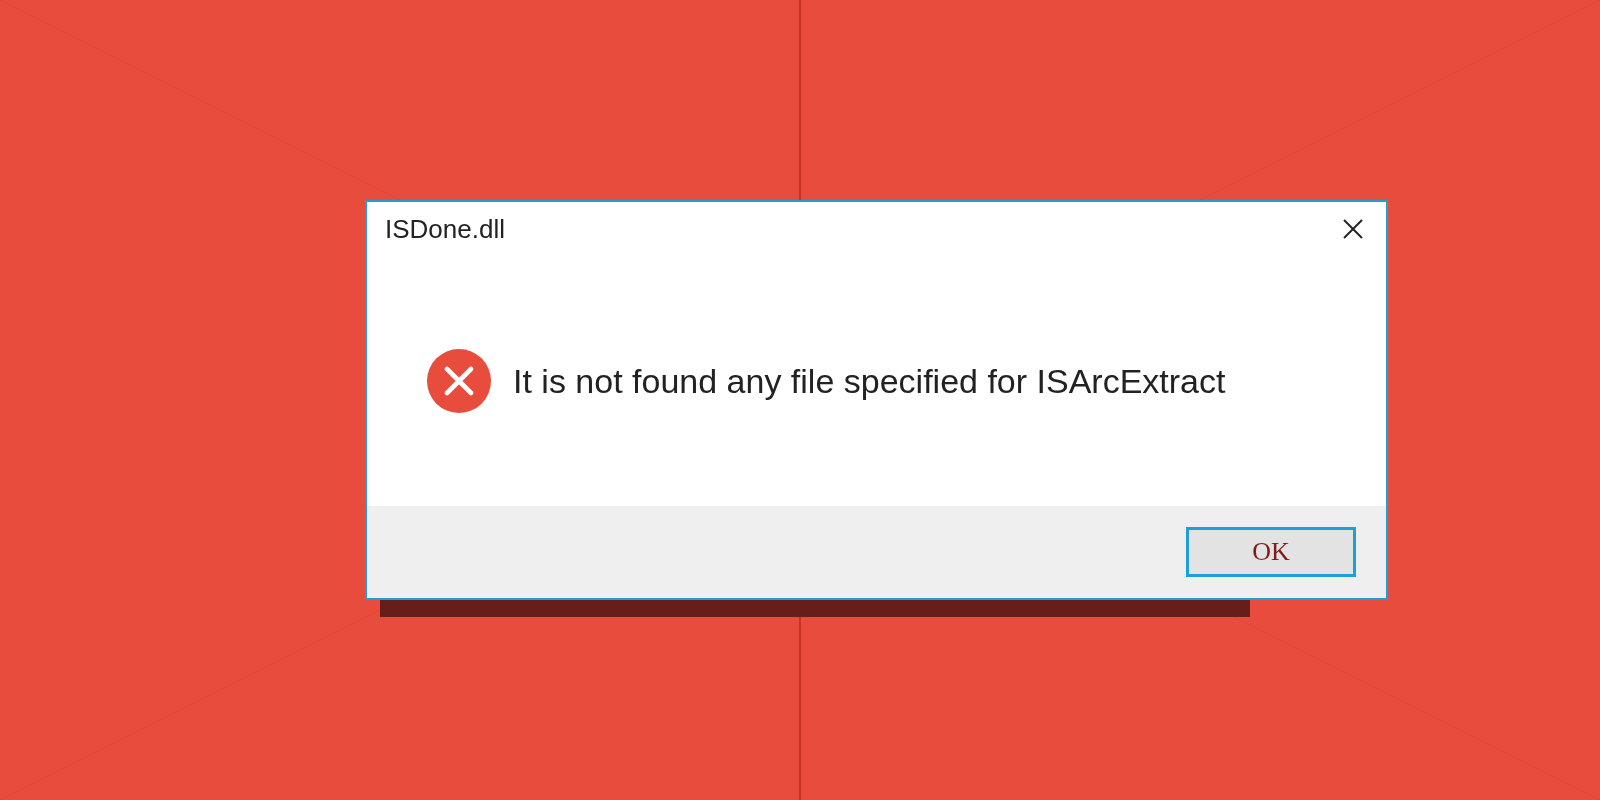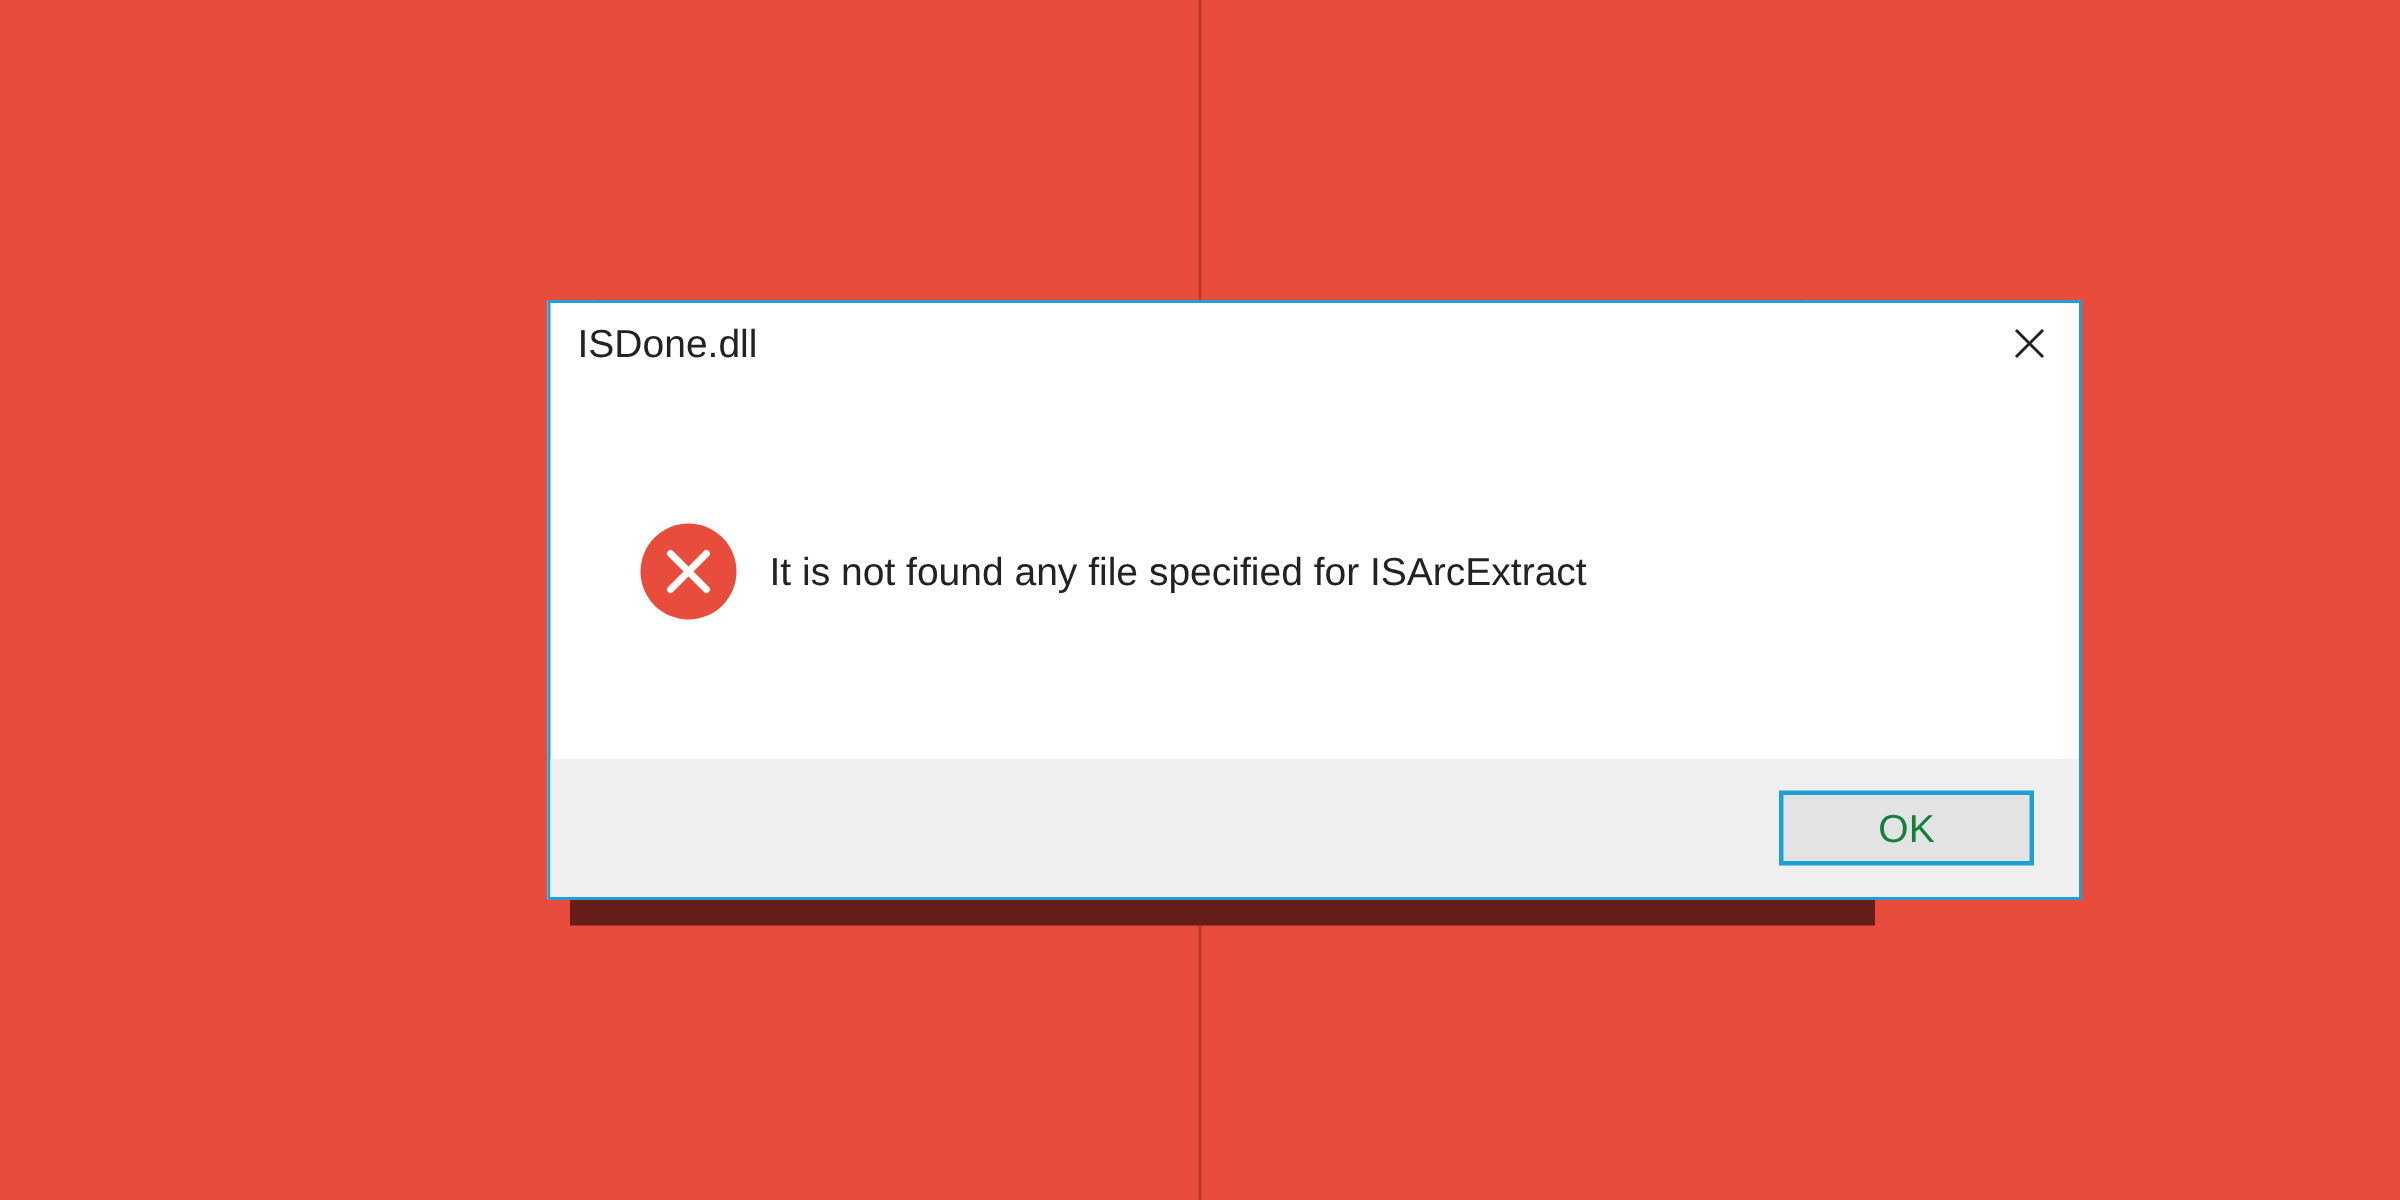--- a/index.html
+++ b/index.html
@@ -124,44 +124,44 @@
       display: flex;
       align-items: center;
       justify-content: center;
       flex-shrink: 0;
     }
     .error-circle svg {
       width: 32px;
       height: 32px;
     }
     .message {
-      font-size: 26px;
+      font-size: 34px;
       color: #222;
       font-weight: 400;
     }
     .footer {
       height: 92px;
       background: #efefef;
       display: flex;
       align-items: center;
       justify-content: flex-end;
       padding-right: 30px;
     }
     .ok-btn {
       width: 170px;
       height: 50px;
       background: #e3e3e3;
       border: 3px solid #1e9fd6;
       font-size: 26px;
-      color: #15803d;
+      color: #7f1d1d;
       cursor: pointer;
       display: flex;
       align-items: center;
       justify-content: center;
-      font-family: Liberation Sans, sans-serif;
+      font-family: Liberation Serif, serif;
     }
   </style>
 </head>
 <body>
 
 <div class="background"></div>
 <div class="bg-triangle tri-left"></div>
 <div class="bg-triangle tri-right"></div>
 <div class="bg-triangle tri-top"></div>
 <div class="bg-triangle tri-bottom"></div>

